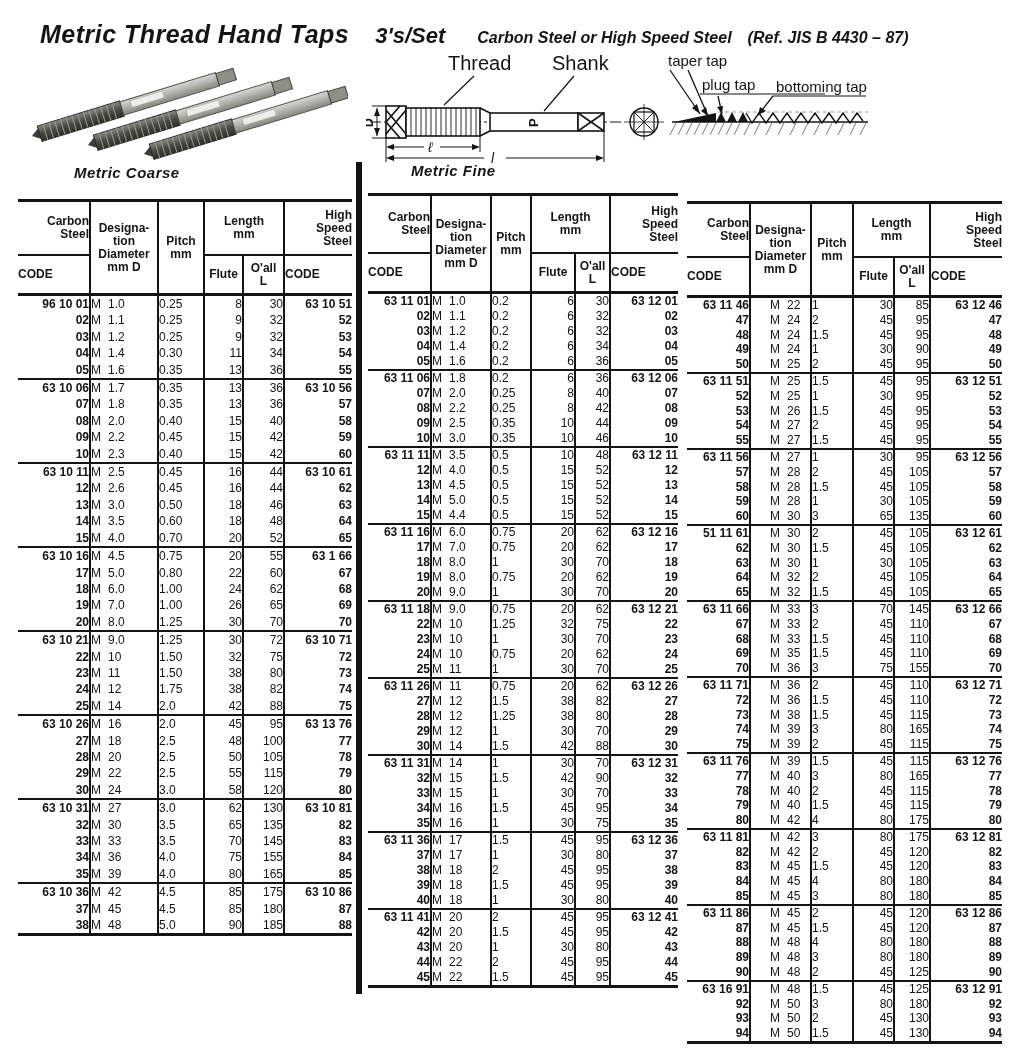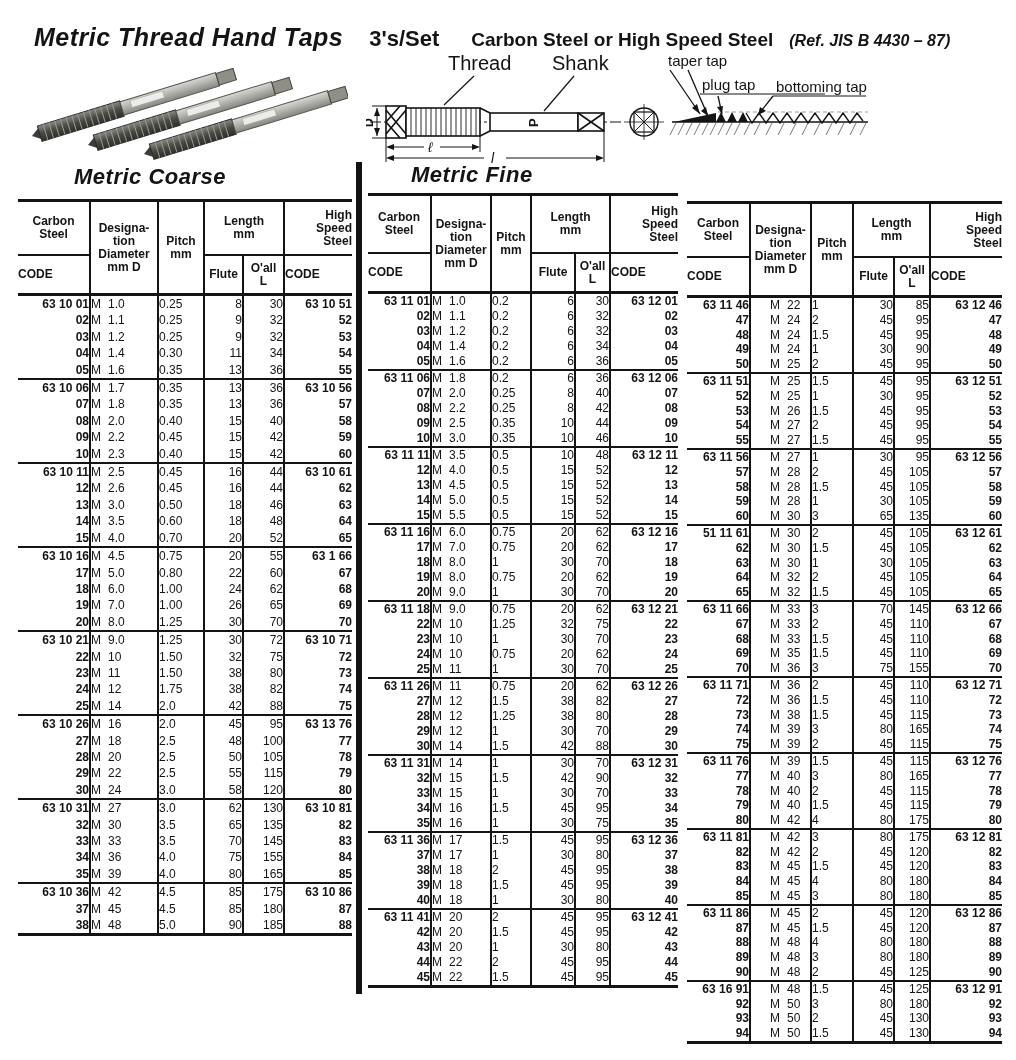--- a/index.html
+++ b/index.html
@@ -1,34 +1,34 @@
 <!DOCTYPE html>
 <html><head>
 <meta charset="utf-8">
 <style>
   html,body{margin:0;padding:0;background:#fff;}
   .page{position:relative;width:1016px;height:1060px;background:#fff;overflow:hidden;
         font-family:"Liberation Sans", sans-serif;color:#141414;}
 
   
-  .masthead{position:absolute;left:34px;top:12px;display:flex;align-items:baseline;white-space:nowrap;}
+  .masthead{position:absolute;left:40px;top:12px;display:flex;align-items:baseline;white-space:nowrap;}
   .mh-main{font-size:25px;font-weight:bold;font-style:italic;letter-spacing:.5px;}
-  .mh-set{font-size:22px;font-weight:bold;margin-left:26px;}
-  .mh-mat{font-size:19px;font-weight:bold;margin-left:32px;margin-top:17px;}
+  .mh-set{font-size:22px;font-weight:bold;font-style:italic;margin-left:26px;}
+  .mh-mat{font-size:16px;font-weight:bold;font-style:italic;margin-left:32px;margin-top:17px;}
   .mh-ref{font-size:16px;font-weight:bold;font-style:italic;margin-left:16px;}
 
   
   .fig{position:absolute;}
   #fig-photo{left:12px;top:44px;}
   #fig-diagram{left:366px;top:50px;}
   #fig-types{left:660px;top:50px;}
   .svgtext{font-family:"Liberation Sans", sans-serif;fill:#141414;}
 
   
-  .sec-title{position:absolute;font-size:22px;font-weight:bold;font-style:italic;letter-spacing:.5px;}
+  .sec-title{position:absolute;font-size:15px;font-weight:bold;font-style:italic;letter-spacing:.5px;}
   #coarse-title{left:74px;top:164px;}
   #fine-title{left:411px;top:162px;}
 
   
   .divider{position:absolute;left:356px;top:162px;width:6px;height:832px;background:#121212;}
 
   
   .tbl-wrap{position:absolute;}
   #table-0{left:18px;top:199px;}
   #table-1{left:368px;top:193px;}
@@ -41,21 +41,21 @@
   table.spec td{font-size:12px;padding:0;white-space:nowrap;overflow:hidden;}
   .t0 td{line-height:16.4px;} .t1 td{line-height:15px;} .t2 td{line-height:14.8px;}
 
   .bl{border-left:2px solid #141414;}
   tr.hr1 th{height:52px;}
   .t1 tr.hr1 th{height:56px;}
   tr.hr2 th{height:37px;}
   .h-cs,.h-len,.h-hss{border-bottom:2px solid #141414;}
   .h-des,.h-pitch{border-bottom:3px solid #141414;}
   tr.hr2 th{border-bottom:3px solid #141414;}
-  .h-cs{text-align:center;padding-left:8px;}
+  .h-cs{text-align:right;padding-left:8px;}
   .h-hss{text-align:right;padding-left:7px;}
   .h-des{font-size:11.5px;text-align:center;}
   .h-code{text-align:left;padding-left:8px;}
   .h-code2{text-align:left;padding-left:8px;}
 
   tr.gsep td{border-top:2px solid #141414;}
   td.code-cs{font-weight:bold;text-align:right;padding-right:9px;}
   td.code-hss{font-weight:bold;text-align:right;padding-right:8px;}
   td.des{text-align:left;padding-left:12px;}
   td.des .m{display:inline-block;width:17px;}
@@ -324,21 +324,21 @@
           <tr class="hr2">
             <th class="h-code">CODE</th>
             <th class="h-flute bl">Flute</th>
             <th class="h-oall bl">O'all
 L</th>
             <th class="h-code2 bl">CODE</th>
           </tr>
         </thead>
         <tbody>
           <tr>
-            <td class="code-cs">63 10 01</td>
+            <td class="code-cs">96 10 01</td>
             <td class="des bl"><span class="m">M</span><span class="v">1.0</span></td>
             <td class="pitch bl">0.25</td>
             <td class="flute bl">8</td>
             <td class="oall bl">30</td>
             <td class="code-hss bl">63 10 51</td>
           </tr>
           <tr>
             <td class="code-cs">02</td>
             <td class="des bl"><span class="m">M</span><span class="v">1.1</span></td>
             <td class="pitch bl">0.25</td>
@@ -779,21 +779,21 @@
           <tr>
             <td class="code-cs">14</td>
             <td class="des bl"><span class="m">M</span><span class="v">5.0</span></td>
             <td class="pitch bl">0.5</td>
             <td class="flute bl">15</td>
             <td class="oall bl">52</td>
             <td class="code-hss bl">14</td>
           </tr>
           <tr>
             <td class="code-cs">15</td>
-            <td class="des bl"><span class="m">M</span><span class="v">5.5</span></td>
+            <td class="des bl"><span class="m">M</span><span class="v">4.4</span></td>
             <td class="pitch bl">0.5</td>
             <td class="flute bl">15</td>
             <td class="oall bl">52</td>
             <td class="code-hss bl">15</td>
           </tr>
           <tr class="gsep">
             <td class="code-cs">63 11 16</td>
             <td class="des bl"><span class="m">M</span><span class="v">6.0</span></td>
             <td class="pitch bl">0.75</td>
             <td class="flute bl">20</td>

